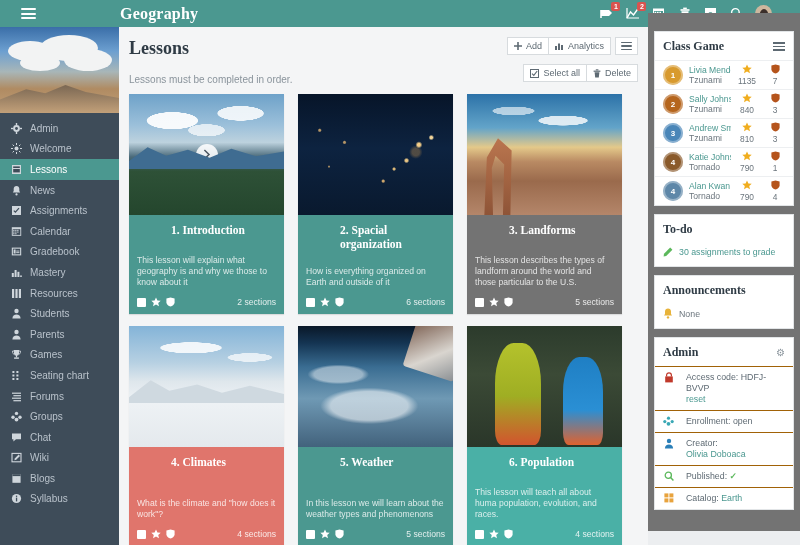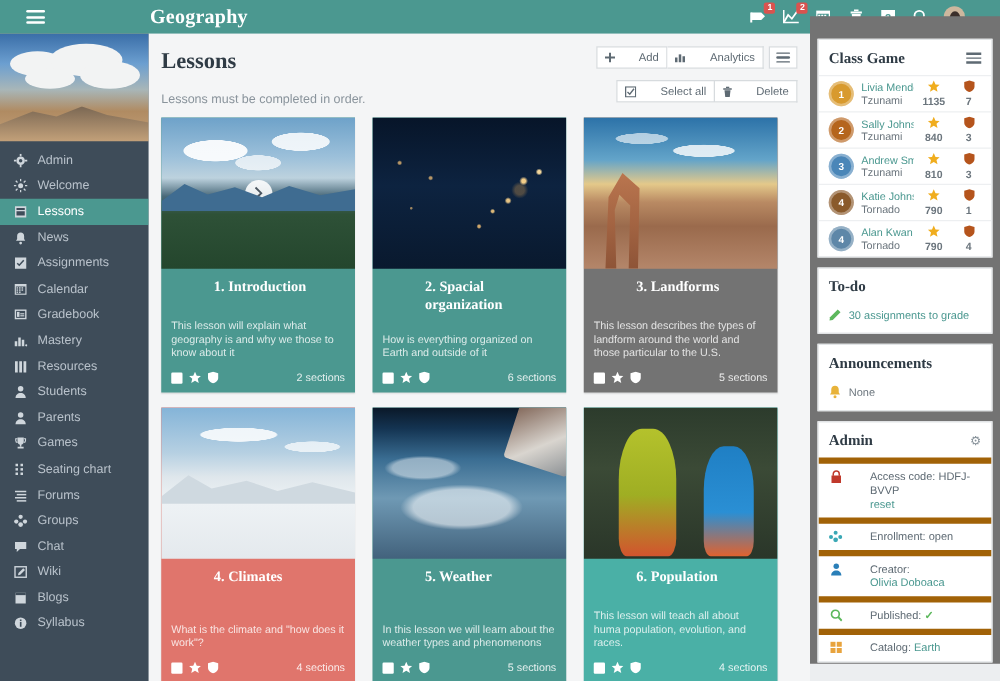--- a/index.html
+++ b/index.html
@@ -89,21 +89,21 @@
     background: #f4f5f6; padding: 10px 10px 0 10px; overflow: hidden;
   }
   .main-head { display:flex; align-items:flex-start; justify-content:space-between; }
   .page-title {
     font-family: "Liberation Serif", serif;
     font-size: 18px; color: #2f3b45; font-weight: 700; margin: 0; line-height: 22px;
   }
   .subtitle { font-size: 10px; color: #8a949c; margin-top: 15px; }
   .btn {
     background:#fff; border:1px solid #d7dbde; height:18px;
-    display:flex; align-items:center; gap:19px; padding: 0 6px;
+    display:flex; align-items:center; gap:4px; padding: 0 6px;
     font-size: 9px; color:#5e6a73; cursor:pointer;
   }
   .btn + .btn { border-left: none; }
   .btn-sep { width: 4px; }
   .btn svg { display:block; }
   .head-right { display:flex; flex-direction:column; align-items:flex-end; gap:9px; }
   .row2 { display:flex; }
 
   
   .grid {
@@ -239,28 +239,28 @@
     display:flex; align-items:center; gap:6px; padding: 3px 8px;
     border-top: 1px solid #edeff1;
   }
   .pav { width: 20px; height:20px; border-radius:50%; flex: 0 0 20px;
          display:flex; align-items:center; justify-content:center;
          font-size:8px; color:#fff; font-weight:bold;
          box-shadow: inset 0 0 0 2px rgba(255,255,255,.35); }
   .pinfo { flex:1; min-width:0; }
   .pname { font-size:8.6px; color:#4b9890; line-height:10px; white-space:nowrap; overflow:hidden; }
   .pteam { font-size:8.6px; color:#6b757d; line-height:10px; }
-  .pstats { display:flex; gap:8px; text-align:center;font-weight:bold; }
+  .pstats { display:flex; gap:8px; text-align:center; }
   .pstat { width: 20px; }
   .pstat .ic { font-size: 9px; line-height: 10px; }
   .pstat .v { font-size: 8.4px; color:#6b757d; line-height:10px; }
 
   .panel-row {
-    display:flex; align-items:flex-start; gap:22px; padding: 5px 8px;
-    border-top:5px solid #a16207; font-size: 8.8px; color:#5e6a73; line-height: 11px;
+    display:flex; align-items:flex-start; gap:12px; padding: 5px 8px;
+    border-top:1px solid #a16207; font-size: 8.8px; color:#5e6a73; line-height: 11px;
   }
   .panel-row .ric { width:11px; flex:0 0 11px; display:flex; justify-content:center; align-items:center; }
   .lnk { color:#4b9890; }
   .todo-row { display:flex; align-items:center; gap:6px; padding: 4px 8px 9px 8px; font-size:8.8px; }
 </style>
 </head>
 <body>
 
 <div class="app">
 

